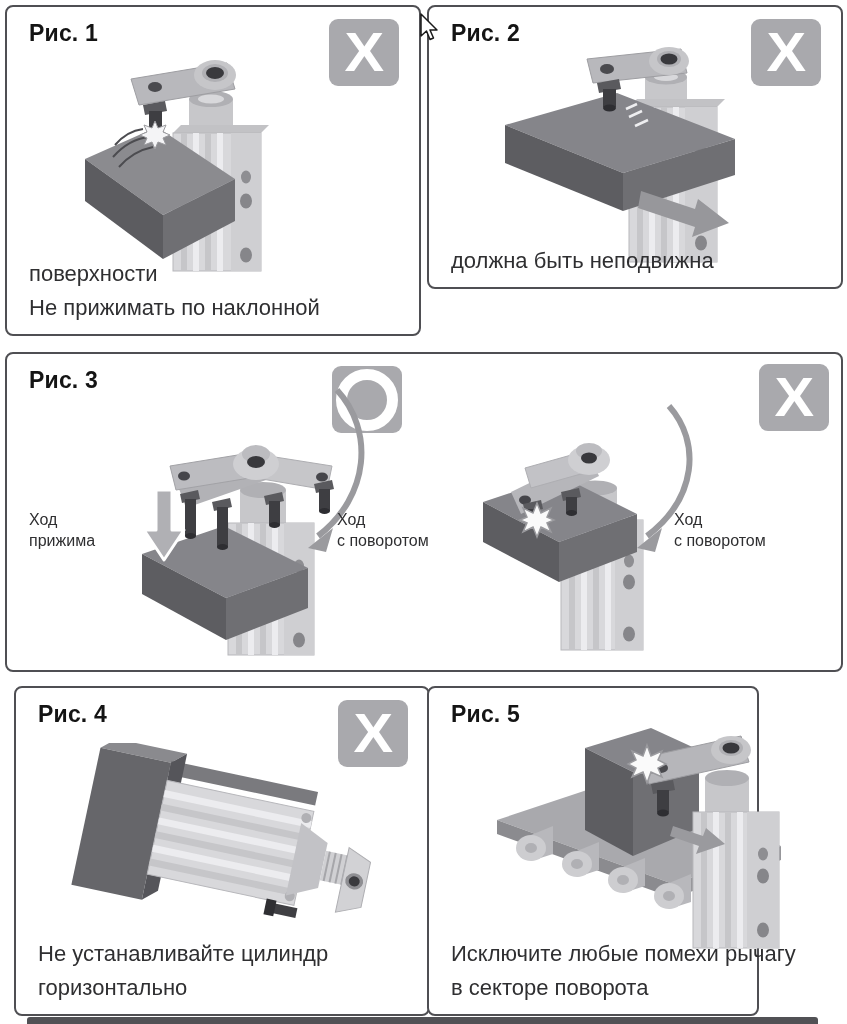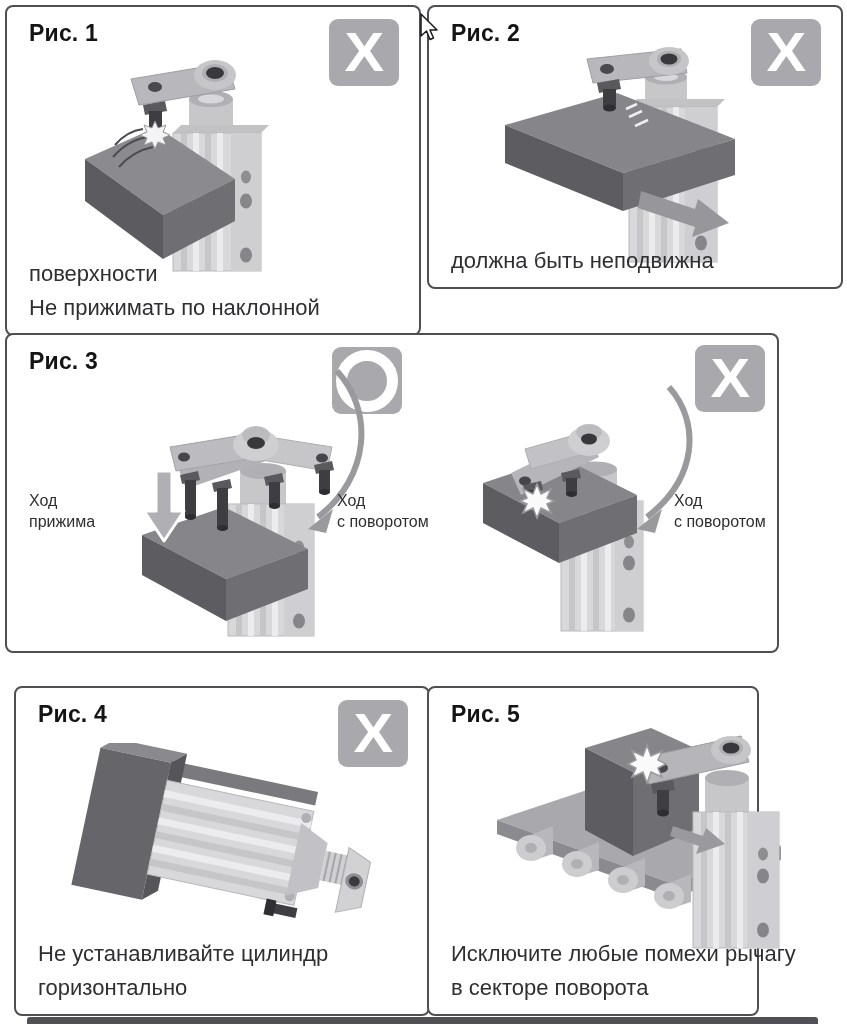--- a/index.html
+++ b/index.html
@@ -144,21 +144,21 @@
         <path d="M136,79 l13,-6"></path>
         <path d="M127,62 l11,-5"></path>
     </g>
     <polygon points="142,144 196,162 199,152 230,176 193,190 196,180 139,161" fill="#97979b"></polygon>
   </svg>
   <div class="caption">
     <span>должна быть неподвижна</span>
   </div>
 </div>
 
-<div class="panel" style="left:5px;top:333px;width:774px;height:320px;">
+<div class="panel" style="left:5px;top:352px;width:838px;height:320px;">
   <div class="fig-title">Рис. 3</div>
   <div class="badge" style="left:325px;top:12px;">
     <div class="o-ring"></div>
   </div>
   <div class="badge" style="right:12px;top:10px;">
     <span class="x-glyph">X</span>
   </div>
 
   <svg class="illus" style="left:125px;top:24px;" width="250" height="285" viewBox="0 0 250 285">
     <g>

